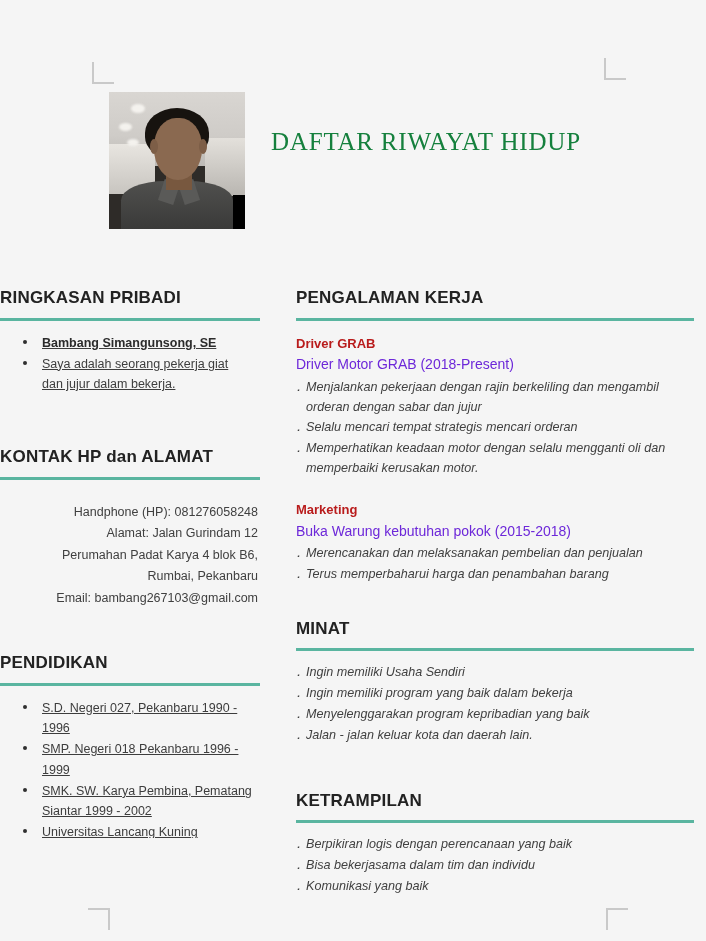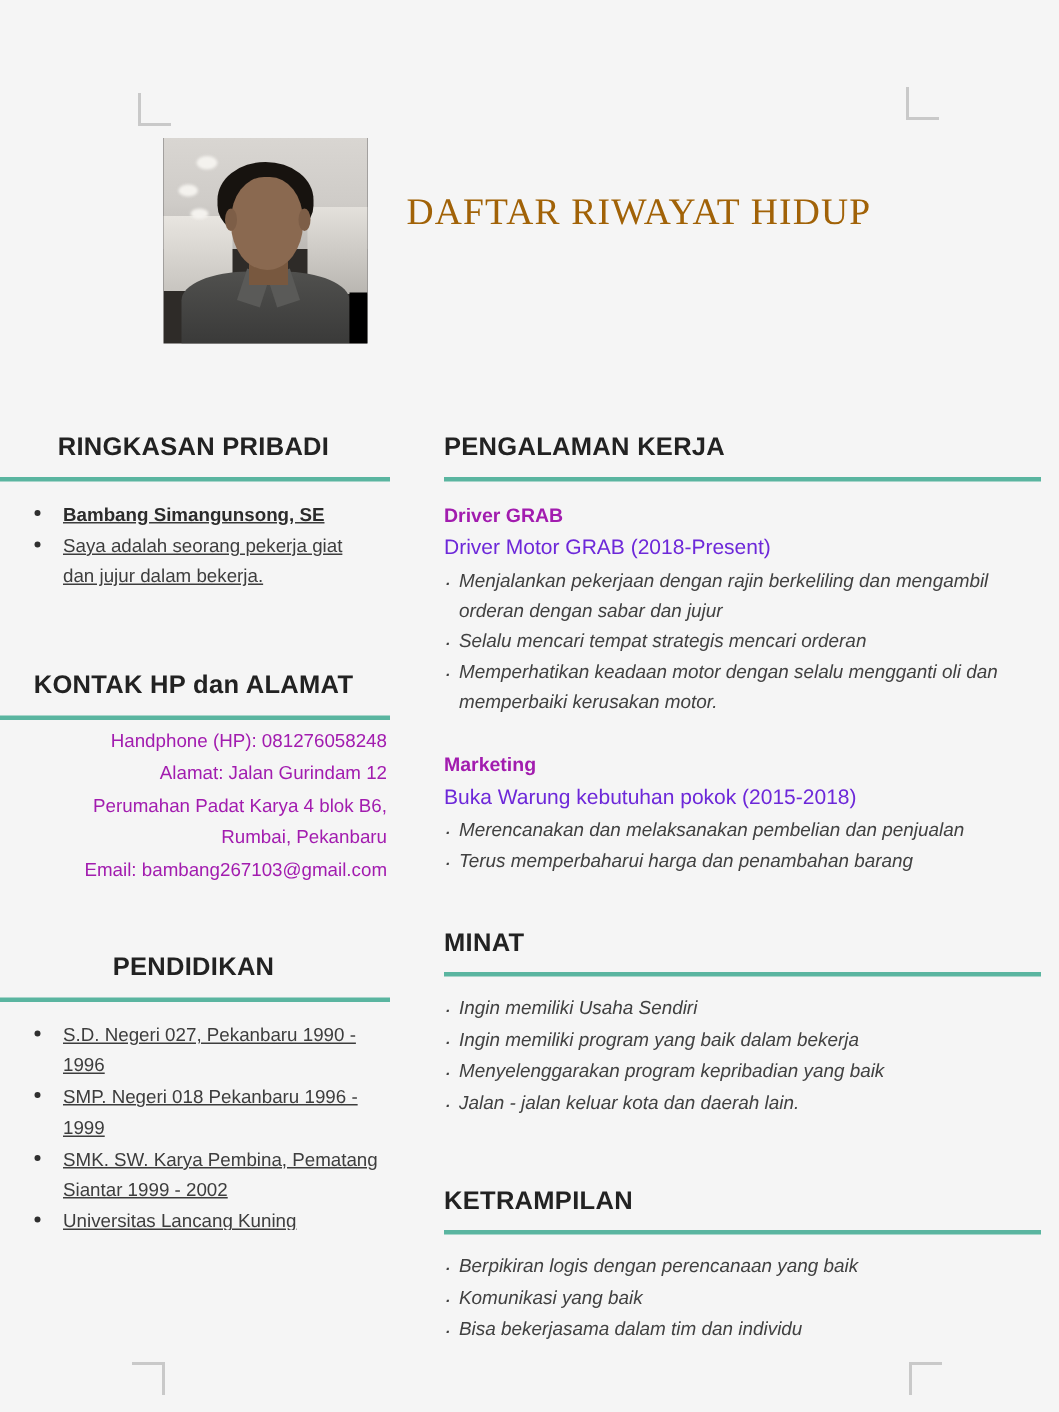--- a/index.html
+++ b/index.html
@@ -134,21 +134,21 @@
     background: #000;
   }
 
   .doc-title {
     position: absolute;
     left: 271px;
     top: 128px;
     font-family: "Liberation Serif", serif;
     font-size: 25px;
     letter-spacing: 0.8px;
-    color: #a16207;
+    color: #15803d;
     white-space: nowrap;
   }
 
   
   .col-left {
     position: absolute;
     left: 0;
     top: 288px;
     width: 260px;
   }
@@ -161,21 +161,21 @@
 
   
   .sec { margin: 0; }
   .sec-title {
     font-size: 17px;
     font-weight: bold;
     color: #222222;
     letter-spacing: 0.2px;
     line-height: 1.15;
   }
-  .col-left .sec-title { text-align: center; padding-right: 2px; }
+  .col-left .sec-title { text-align: left; padding-right: 2px; }
   .col-right .sec-title { text-align: left; }
 
   .rule {
     height: 3px;
     background: #5ab5a0;
     margin-top: 10px;
   }
   .col-left .rule { width: 260px; margin-left: -0px; }
   .col-right .rule { width: 398px; }
 
@@ -198,35 +198,35 @@
     left: -19px;
     top: 7px;
     width: 4px;
     height: 4px;
     background: #2f2f2f;
     border-radius: 50%;
   }
   .left-list li.bold { font-weight: bold; color: #2b2b2b; }
 
   .contact-block {
-    margin-top: 4px;
+    margin-top: 22px;
     padding-right: 2px;
     text-align: right;
     font-size: 12.5px;
     line-height: 1.72;
-    color: #a21caf;
+    color: #404040;
   }
 
   
   .job { margin-top: 14px; }
   .job + .job { margin-top: 22px; }
   .job-role {
     font-size: 13px;
     font-weight: bold;
-    color: #a21caf;
+    color: #b91c1c;
     line-height: 1.45;
   }
   .job-meta {
     font-size: 14px;
     color: #6d28d9;
     line-height: 1.45;
     margin-top: 1px;
   }
   .bullets {
     list-style: none;
@@ -404,18 +404,18 @@
     </ul>
   </div>
 
   <div class="gap-44"></div>
 
   <div class="sec">
     <div class="sec-title">KETRAMPILAN</div>
     <div class="rule"></div>
     <ul class="bullets" style="margin-top:12px">
       <li><span>Berpikiran logis dengan perencanaan yang baik</span></li>
+      <li><span>Bisa bekerjasama dalam tim dan individu</span></li>
       <li><span>Komunikasi yang baik</span></li>
-      <li><span>Bisa bekerjasama dalam tim dan individu</span></li>
     </ul>
   </div>
 
 </div>
 
 </body></html>

